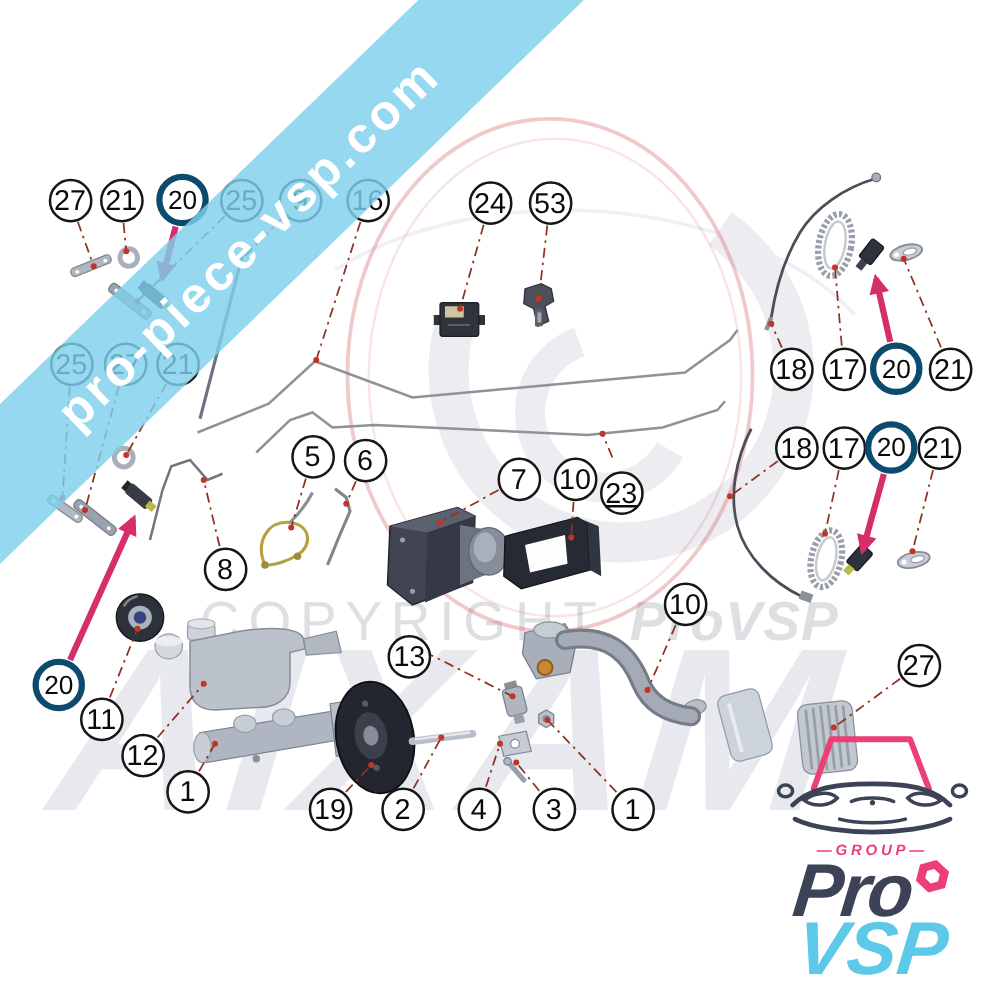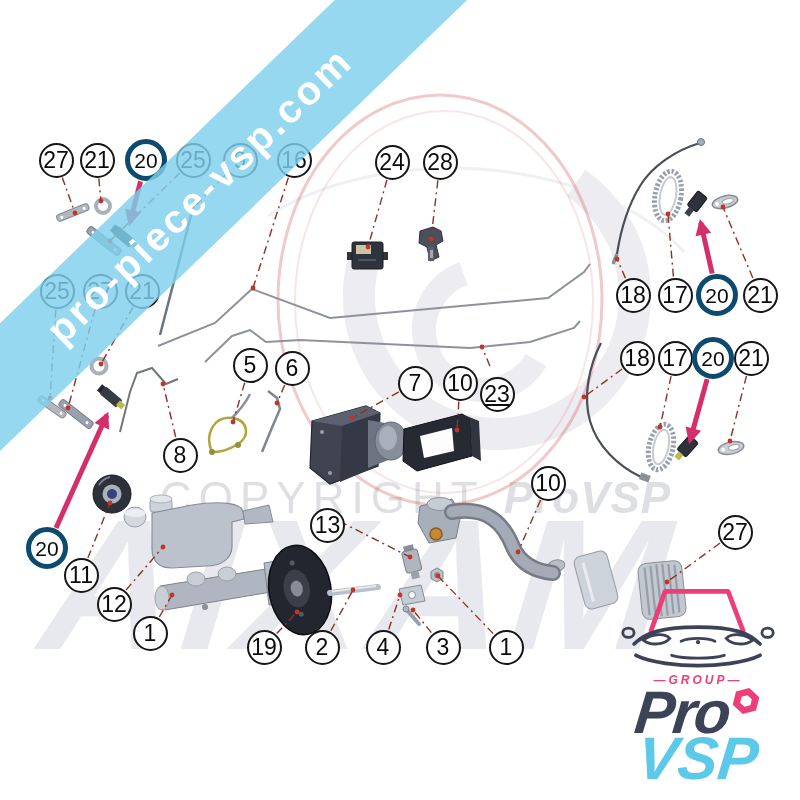--- a/index.html
+++ b/index.html
@@ -343,21 +343,21 @@
 
 
   <div id="callouts">
       <div class="callout" style="left: 38.5px; top: 142.5px;">27</div>
       <div class="callout" style="left: 79.5px; top: 142.5px;">21</div>
       <div class="callout hl" style="left: 125px; top: 139px;">20</div>
       <div class="callout" style="left: 175.5px; top: 142.5px;">25</div>
       <div class="callout" style="left: 222.5px; top: 142.5px;">9</div>
       <div class="callout" style="left: 276.5px; top: 142.5px;">16</div>
       <div class="callout" style="left: 374.5px; top: 144.5px;">24</div>
-      <div class="callout" style="left: 422.5px; top: 144.5px;">28</div>
+      <div class="callout" style="left: 422.5px; top: 144.5px;">53</div>
       <div class="callout" style="left: 615.5px; top: 277.5px;">18</div>
       <div class="callout" style="left: 657.5px; top: 277.5px;">17</div>
       <div class="callout hl" style="left: 696px; top: 274px;">20</div>
       <div class="callout" style="left: 742.5px; top: 277.5px;">21</div>
       <div class="callout" style="left: 39.5px; top: 273.5px;">25</div>
       <div class="callout" style="left: 82.5px; top: 273.5px;">27</div>
       <div class="callout" style="left: 124.5px; top: 273.5px;">21</div>
       <div class="callout" style="left: 619.5px; top: 340.5px;">18</div>
       <div class="callout" style="left: 657.5px; top: 340.5px;">17</div>
       <div class="callout hl" style="left: 692px; top: 337px;">20</div>

